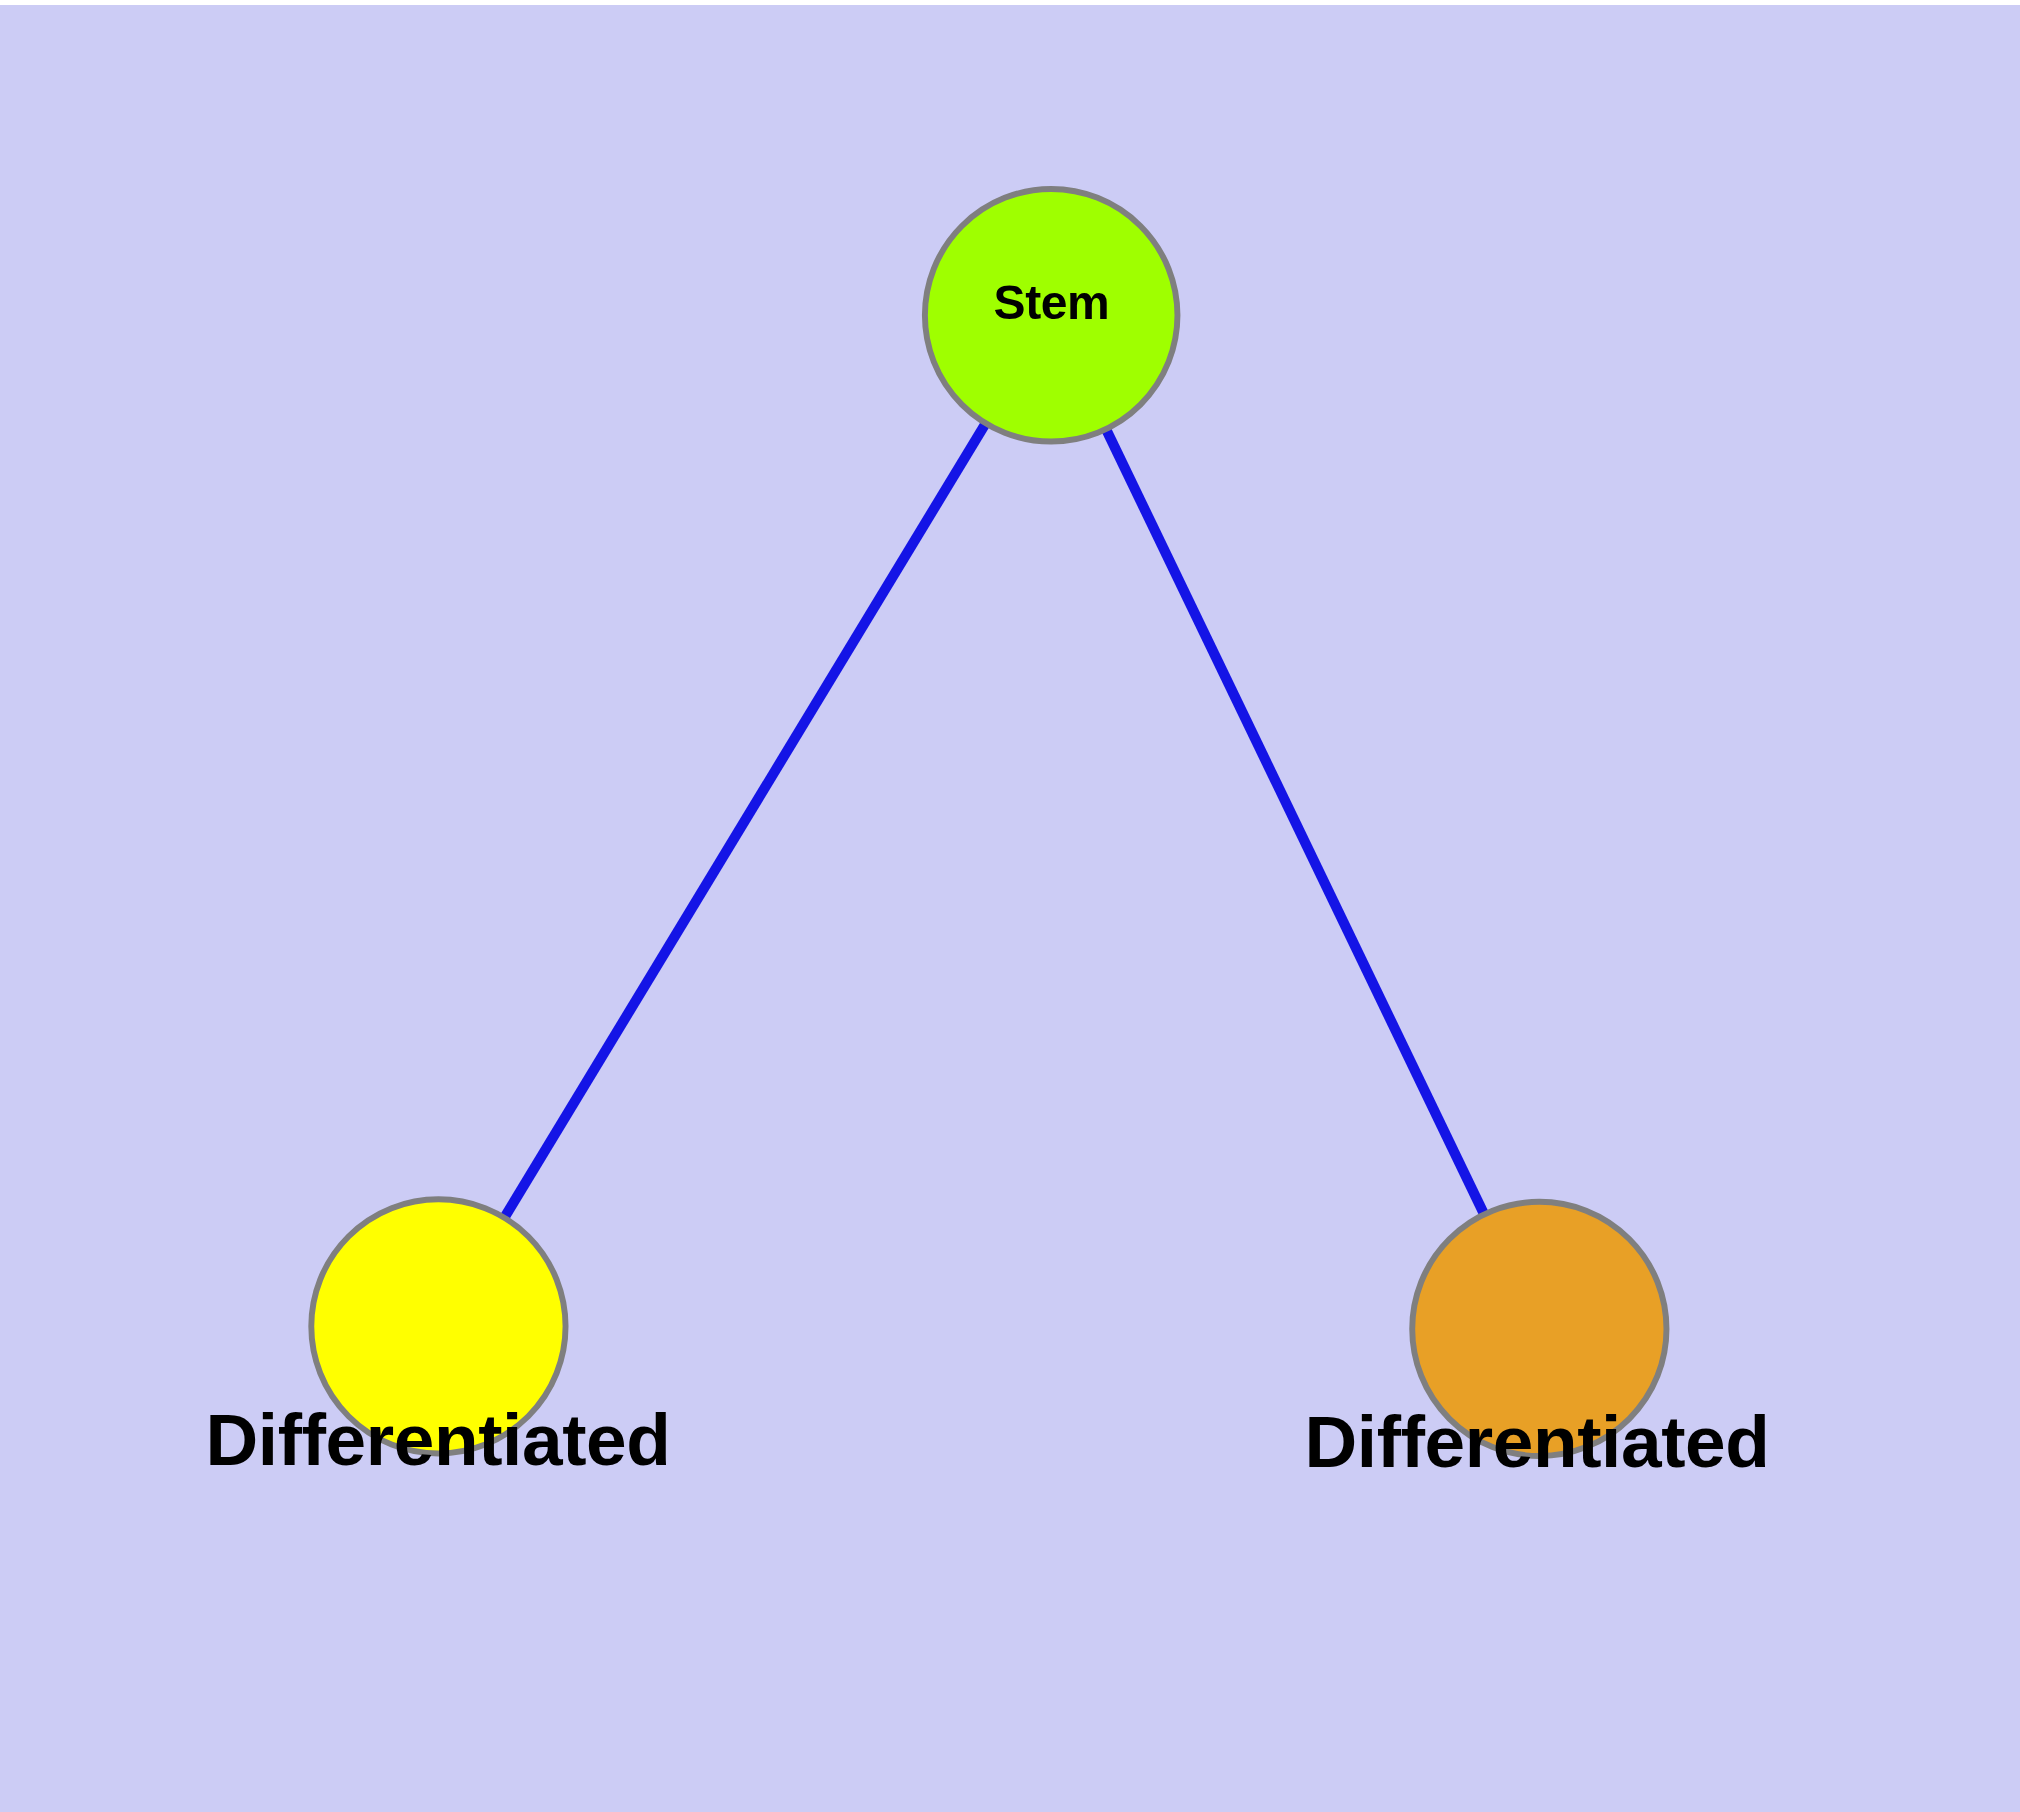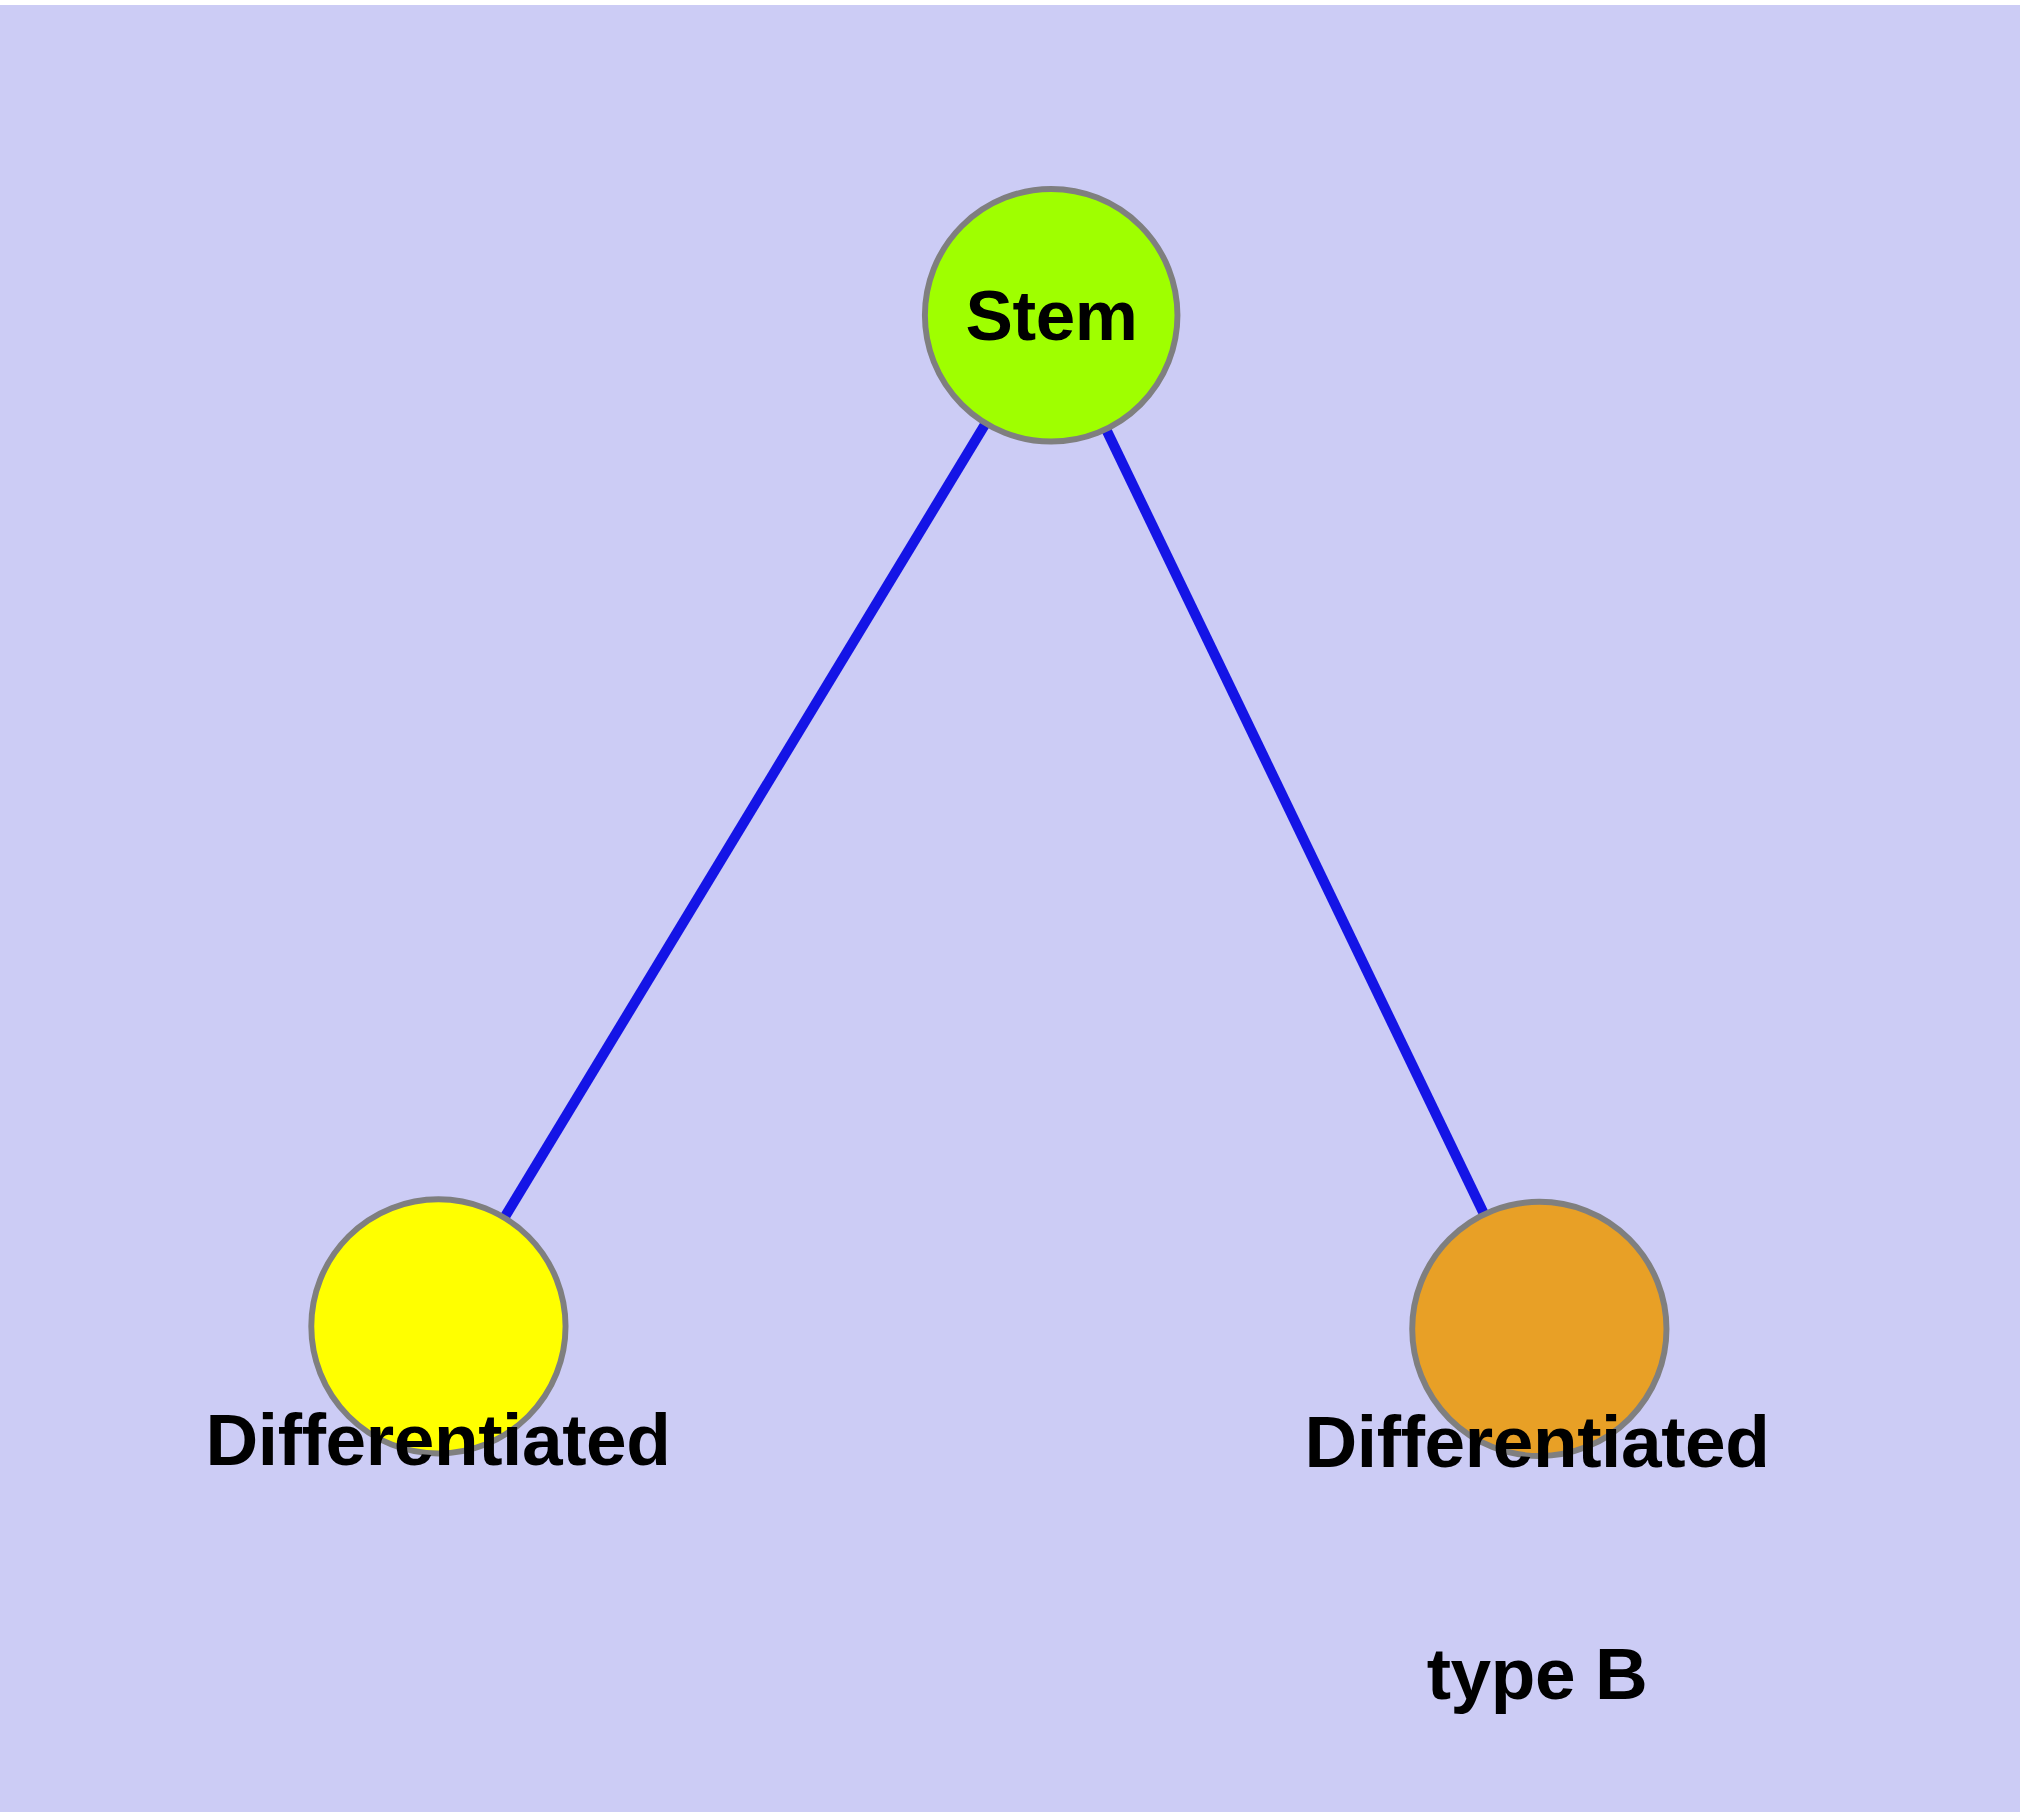--- a/index.html
+++ b/index.html
@@ -36,21 +36,21 @@
     text-align: center;
     color: #000000;
     font-weight: bold;
     font-family: "Liberation Sans", sans-serif;
     line-height: 1.06;
     white-space: pre;
     pointer-events: none;
     letter-spacing: -0.4px;
   }
   #label-stem {
-    font-size: 71px;
+    font-size: 48px;
     left: 797px;
     top: 278px;
     width: 509px;
   }
   #label-diff-a {
     font-size: 73px;
     left: 167px;
     top: 1246px;
     width: 542px;
   }
@@ -79,17 +79,16 @@
   </svg>
 
   <div class="node-label" id="label-stem">Stem</div>
 
   <div class="node-label" id="label-diff-a">
     <div>Differentiated</div>
   </div>
 
   <div class="node-label" id="label-diff-b">
     <div>Differentiated</div>
-    <div>type B</div>
   </div>
 
 </div>
 
 
 </body></html>

